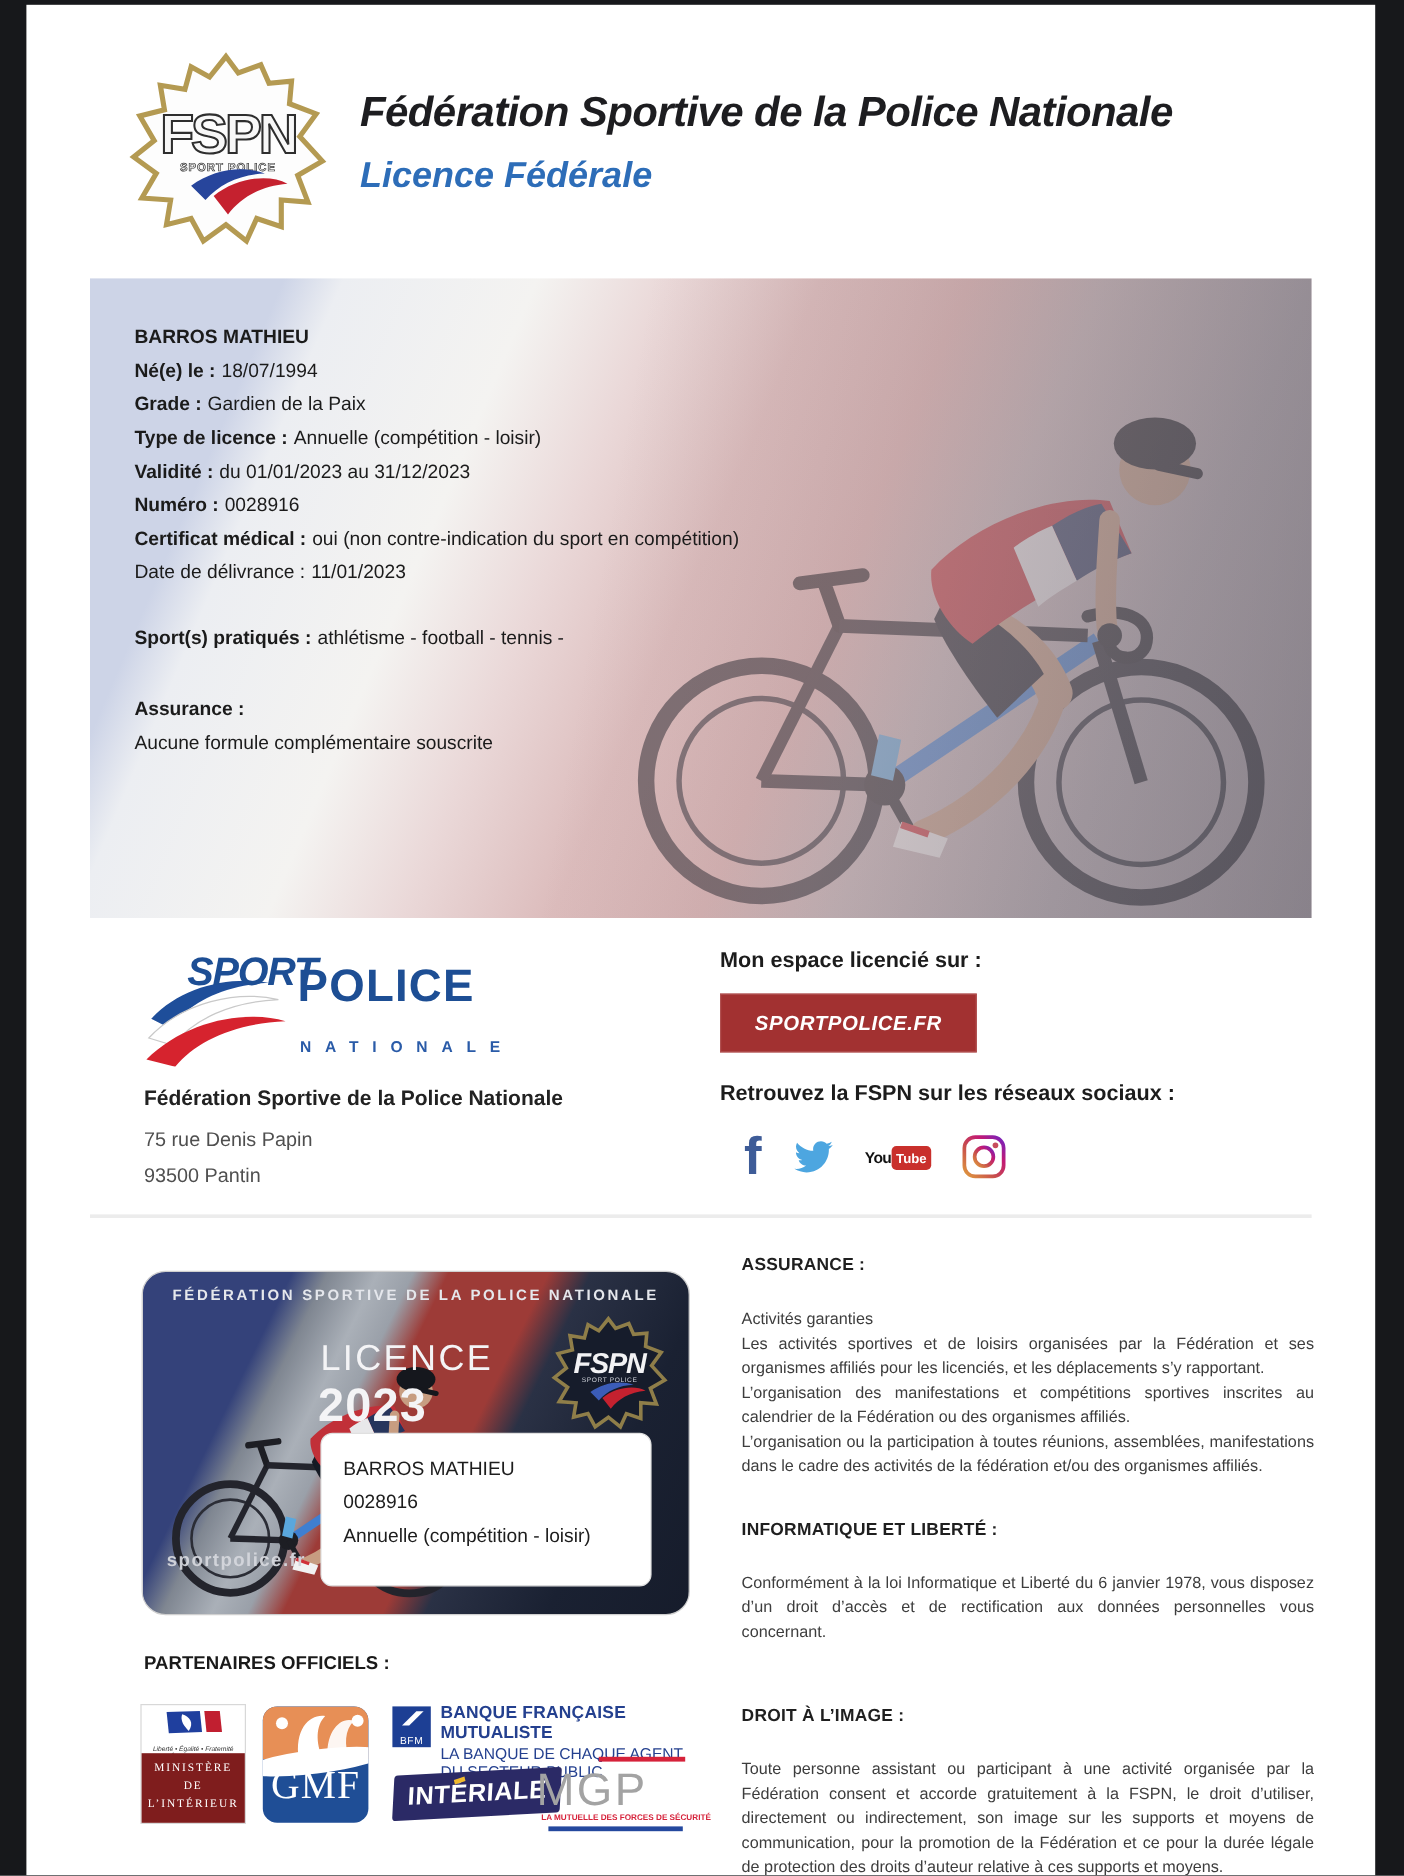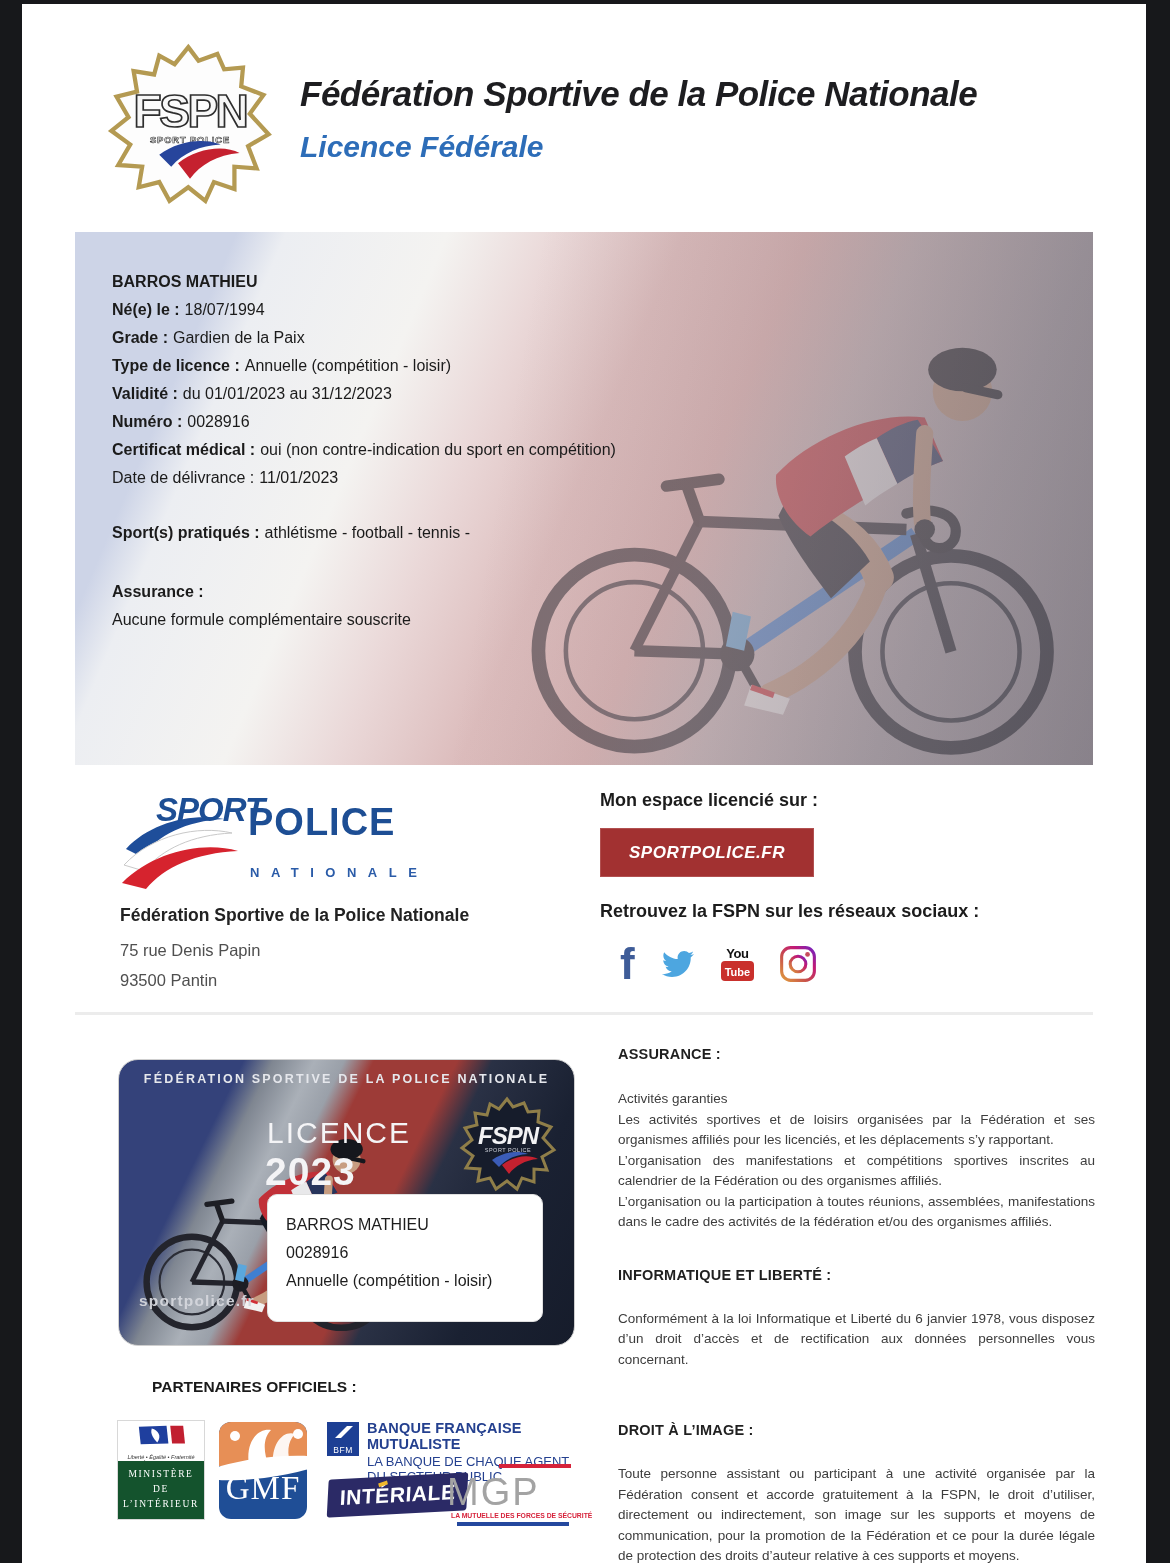--- a/index.html
+++ b/index.html
@@ -36,45 +36,45 @@
   .mid-org{margin-top:14px;font-size:17.5px;font-weight:bold;color:#222;}
   .mid-addr{margin-top:9px;font-size:16.5px;color:#4f4f4f;line-height:30px;}
   .mid-right{left:600px;top:790px;width:470px;}
   .espace-label{font-size:18px;font-weight:bold;color:#1c1c1c;}
   .sp-button{margin-top:17px;width:212px;height:47px;background:#a23131;border:1px solid #b15050;
     display:flex;align-items:center;justify-content:center;cursor:pointer;}
   .sp-button span{color:#fff;font-size:17px;font-weight:bold;font-style:italic;letter-spacing:.5px;}
   .social-label{margin-top:24px;font-size:18px;font-weight:bold;color:#1c1c1c;}
   .social-row{margin-top:20px;margin-left:20px;display:flex;align-items:center;gap:24px;height:44px;}
   .fb-f{font-size:44px;font-weight:bold;color:#3e5c98;line-height:40px;font-family:"Liberation Sans",sans-serif;}
-  .yt{display:flex;flex-direction:column;align-items:center;line-height:1;}
+  .yt{display:flex;flex-direction:row;align-items:center;line-height:1;}
   .yt-top{font-size:13px;font-weight:bold;color:#111;letter-spacing:-.5px;}
   .yt-box{margin-top:1px;background:#c9302c;border-radius:4px;padding:2px 4px;}
   .yt-box span{color:#fff;font-size:11px;font-weight:bold;}
   .divider{left:75px;top:1012px;width:1018px;height:3px;background:#ececec;}
 
   
   .mini-card{left:118px;top:1059px;width:455px;height:285px;border-radius:20px;overflow:hidden;border:1px solid #cfcfcf;
     background:linear-gradient(116deg,#34427a 0%,#34427a 21%,#7f8691 26%,#aab0b8 33%,#9aa0a9 38%,#9d3b37 43%,#9d3b37 57%,#2a3145 63%,#1a2132 80%,#161c2b 100%);}
   .mini-banner{position:absolute;left:0;right:0;top:12px;text-align:center;font-size:12.5px;color:#e5e7ec;letter-spacing:2.2px;font-weight:600;}
   .mini-cyclist{position:absolute;left:-8px;top:34px;width:302px;height:252px;}
   .mini-licence{position:absolute;left:148px;top:56px;font-size:30px;color:#f4f4f6;letter-spacing:2px;text-align:right;}
   .mini-year{position:absolute;left:146px;top:90px;font-size:39px;font-weight:600;color:#f4f4f6;letter-spacing:1px;}
   .mini-badge{position:absolute;left:340px;top:36px;width:98px;height:96px;}
   .mini-panel{position:absolute;left:148px;top:134px;width:276px;height:128px;background:#fff;border-radius:10px;border:1px solid #e0e0e0;
     padding:16px 0 0 18px;box-sizing:border-box;font-size:16px;color:#1d1d1d;line-height:28px;}
   .mini-url{position:absolute;left:20px;top:232px;font-size:15.5px;font-weight:bold;color:#d5d7dd;letter-spacing:1.2px;opacity:.95;}
 
   
-  .partners-title{left:120px;top:1378px;font-size:15.5px;font-weight:bold;color:#1a1a1a;margin-left:32px;}
+  .partners-title{left:120px;top:1378px;font-size:15.5px;font-weight:bold;color:#1a1a1a;}
   .partners{left:115px;top:1412px;width:475px;height:135px;}
   .p-min{position:absolute;left:2px;top:8px;width:88px;height:100px;background:#fff;border:1px solid #d8d8d8;box-sizing:border-box;text-align:center;}
   .p-min-motto{font-size:5.5px;font-style:italic;color:#333;margin-top:2px;}
   .p-min-rep{font-size:7px;font-weight:bold;color:#222;letter-spacing:.3px;font-family:"Liberation Serif",serif;}
-  .p-min-navy{position:absolute;left:0;right:0;bottom:0;height:52px;background:#14532d;color:#fff;
+  .p-min-navy{position:absolute;left:0;right:0;bottom:0;height:52px;background:#7f1d1d;color:#fff;
     font-family:"Liberation Serif",serif;font-size:9.5px;letter-spacing:1.6px;line-height:15px;padding-top:6px;}
   .p-gmf{position:absolute;left:104px;top:10px;width:88px;height:97px;border-radius:12px;overflow:hidden;background:#1f4e96;}
   .p-gmf-top{position:absolute;top:0;left:0;right:0;height:44px;background:#e78f56;}
   .p-gmf-swoosh{position:absolute;top:36px;left:-16px;width:120px;height:20px;background:#fff;border-radius:50%;transform:rotate(-7deg);}
   .p-gmf-txt{position:absolute;left:0;right:0;top:48px;text-align:center;color:#fff;font-family:"Liberation Serif",serif;font-size:33px;letter-spacing:1px;}
   .p-bfm{position:absolute;left:212px;top:8px;width:260px;height:50px;}
   .p-bfm-sq{position:absolute;left:0;top:2px;width:32px;height:34px;background:#1d3f94;color:#fff;text-align:center;}
   .p-bfm-sq .abbr{position:absolute;bottom:1px;left:0;right:0;font-size:8.5px;letter-spacing:.5px;}
   .p-bfm-l1{position:absolute;left:40px;top:0;font-size:14.5px;font-weight:bold;color:#24408f;letter-spacing:.2px;}
   .p-bfm-l2{position:absolute;left:40px;top:16px;font-size:14.5px;font-weight:bold;color:#24408f;}

